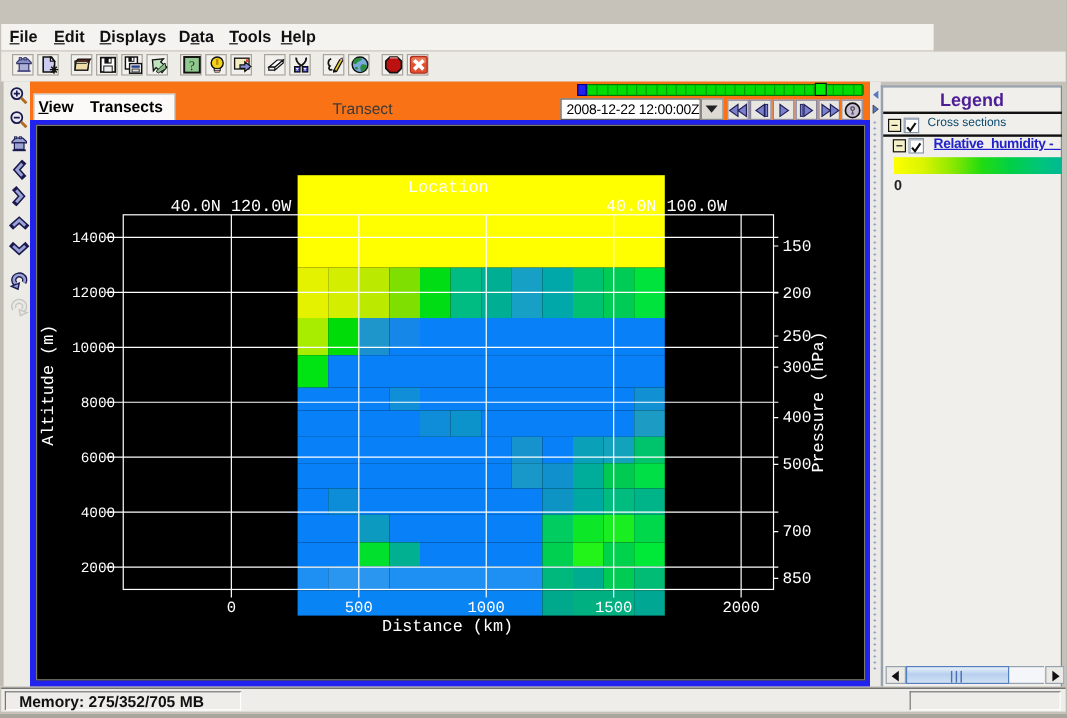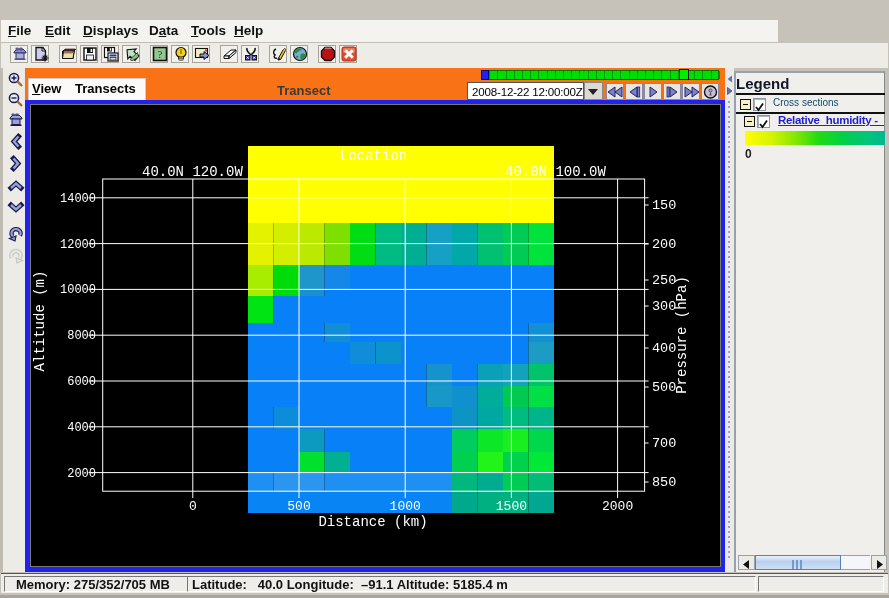--- a/index.html
+++ b/index.html
@@ -168,21 +168,21 @@
 <svg class="lic" style="top:179px" width="18" height="17" viewBox="0 0 18 17">
         <path d="M5 10.5 A4.6 4.2 0 1 1 12 11.5" fill="none" stroke="#c6c6c2" stroke-width="4.4"></path>
         <path d="M5 10.5 A4.6 4.2 0 1 1 12 11.5" fill="none" stroke="#e8e8e4" stroke-width="2.2"></path>
         <path d="M9 11 L15.5 13.5 L10 16 Z" fill="#e8e8e4" stroke="#c6c6c2" stroke-width="1.2"></path>
       </svg>
 </div>
 <div id="tabrow">
  <div id="tabwhite"></div>
  <div class="abs" style="left:7px;top:13px;font-size:13px;font-weight:bold"><u>V</u>iew</div>
  <div class="abs" style="left:50px;top:13px;font-size:13px;font-weight:bold">Transects</div>
- <div class="abs" style="left:252px;top:15px;font-size:13px;font-weight:bold;color:#3a3a3a">Transect</div>
+ <div class="abs" style="left:252px;top:15px;font-size:13px;font-weight:normal;color:#3a3a3a">Transect</div>
 </div>
 <div style="position:absolute;left:481px;top:70px;width:238px;height:10px;background:#00dd00;border:1px solid #007700;box-sizing:border-box"></div>
 <div style="position:absolute;left:489.2px;top:71px;width:1px;height:8px;background:#009900"></div>
 <div style="position:absolute;left:497.4px;top:71px;width:1px;height:8px;background:#009900"></div>
 <div style="position:absolute;left:505.6px;top:71px;width:1px;height:8px;background:#009900"></div>
 <div style="position:absolute;left:513.8px;top:71px;width:1px;height:8px;background:#009900"></div>
 <div style="position:absolute;left:522.0px;top:71px;width:1px;height:8px;background:#009900"></div>
 <div style="position:absolute;left:530.2px;top:71px;width:1px;height:8px;background:#009900"></div>
 <div style="position:absolute;left:538.4px;top:71px;width:1px;height:8px;background:#009900"></div>
 <div style="position:absolute;left:546.6px;top:71px;width:1px;height:8px;background:#009900"></div>
@@ -383,21 +383,21 @@
 </div>
     </div>
 <div id="splitter">
  <svg class="abs" style="left:1px;top:6px" width="7" height="24" viewBox="0 0 7 24">
         <path d="M6 1.5 L1.5 5 L6 8.5 Z" fill="#5578c0"></path>
         <path d="M1.5 13.5 L6 17 L1.5 20.5 Z" fill="#5578c0" stroke="#333" stroke-width=".6"></path>
       </svg>
  <div class="abs" style="left:2px;top:32px;width:4px;height:460px;background-image:radial-gradient(circle at 2px 2px,#9aa6c4 0.9px,transparent 1.1px);background-size:4px 5px"></div>
 </div>
 <div id="legend">
- <div class="abs" style="left:0;top:2px;width:100%;font-size:15px;font-weight:bold;color:#0f172a">Legend</div>
+ <div class="abs" style="left:0;top:2px;width:100%;text-align:center;font-size:15px;font-weight:bold;color:#4c1d95">Legend</div>
  <div class="abs" style="left:0px;top:20px;width:149px;height:1.5px;background:#111"></div>
  <div style="position:absolute;left:4px;top:26px;width:11px;height:11px;background:#f4f0c8;border:1.4px solid #111;box-sizing:border-box">
         <div style="position:absolute;left:1.5px;top:3.6px;width:5.5px;height:1.6px;background:#111"></div>
       </div>
  <div style="position:absolute;left:17px;top:25px;width:13px;height:13px;background:#fff;border:1px solid #8898a8;box-sizing:border-box;box-shadow:inset 1px 1px 0 #aab4c2"><svg width="11" height="11" viewBox="0 0 11 11">
           <path d="M2 5 L4.5 8 L9 1.5" stroke="#111" stroke-width="1.8" fill="none"></path>
         </svg></div>
  <div class="abs" style="left:37px;top:24px;font-size:10px;font-weight:normal;color:#0c4a6e">Cross sections</div>
  <div class="abs" style="left:0px;top:39px;width:149px;height:1.5px;background:#111"></div>
  <div style="position:absolute;left:8px;top:43px;width:11px;height:11px;background:#f4f0c8;border:1.4px solid #111;box-sizing:border-box">
@@ -415,17 +415,16 @@
  <div class="abs" style="left:19px;top:482px;width:115px;height:15px;background:#f4f6fa;border-top:1px solid #98a2ae;border-bottom:1px solid #98a2ae"></div>
  <div class="abs" style="left:19px;top:482px;width:86px;height:15px;background:linear-gradient(#e8f0fa,#b8d0ee 45%,#cfe0f4);border:1.5px solid #5580c0"><svg width="12" height="10" viewBox="0 0 12 10" style="margin:1px 0 0 36px">
           <path d="M1 0 V10 M5 0 V10 M9 0 V10" stroke="#4a70b0" stroke-width="1.2"></path>
         </svg></div>
  <div class="abs" style="left:135px;top:482px;width:16px;height:15px;background:#eceae6;border:1px solid #98a2ae"><svg width="13" height="11" viewBox="0 0 13 11" style="margin:1px 0 0 1px">
           <path d="M4 1 L10 5.5 L4 10 Z" fill="#111"></path>
         </svg></div>
 </div>
 <div id="statusbar">
  <div class="sbox" style="left:3px;width:197px;padding-left:11px">Memory: 275/352/705 MB</div>
- <div class="sbox" style="left:186px;width:569px;padding-left:4px">Latitude:&nbsp;&nbsp; 40.0 Longitude:&nbsp; –91.1 Altitude: 5185.4 m</div>
  <div class="sbox" style="left:757px;width:126px"></div>
 </div>
 <div class="abs" style="left:0;top:595px;width:889px;height:3px;background:#aaa59c"></div>
 </div>
 
 </body></html>

